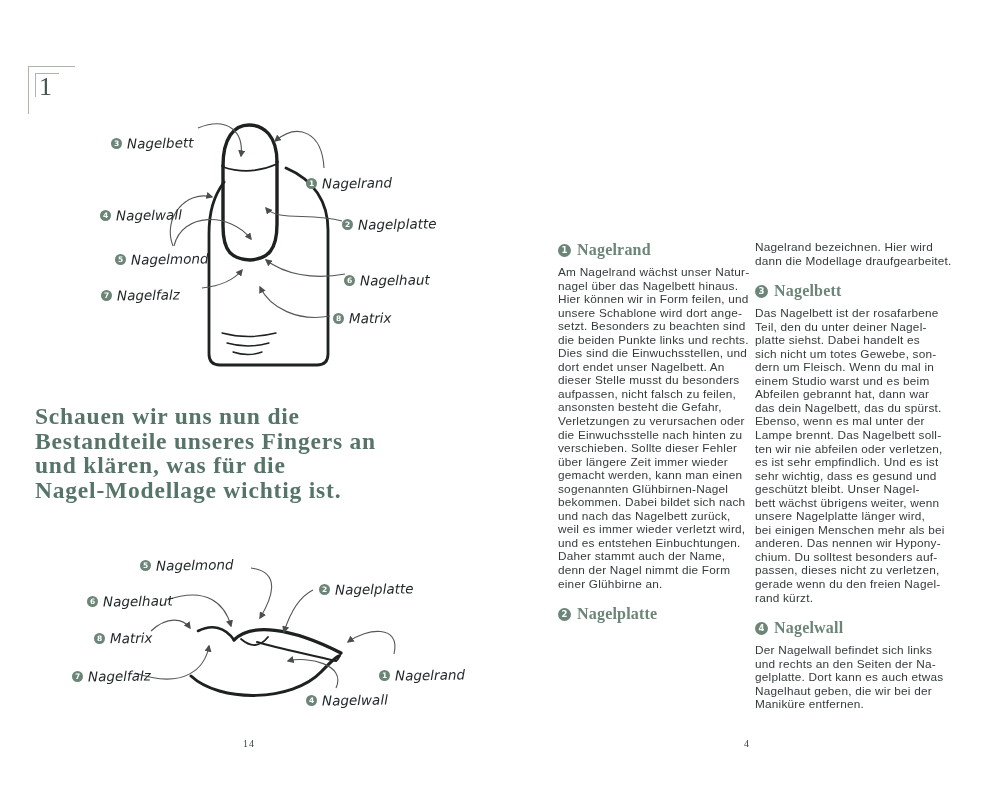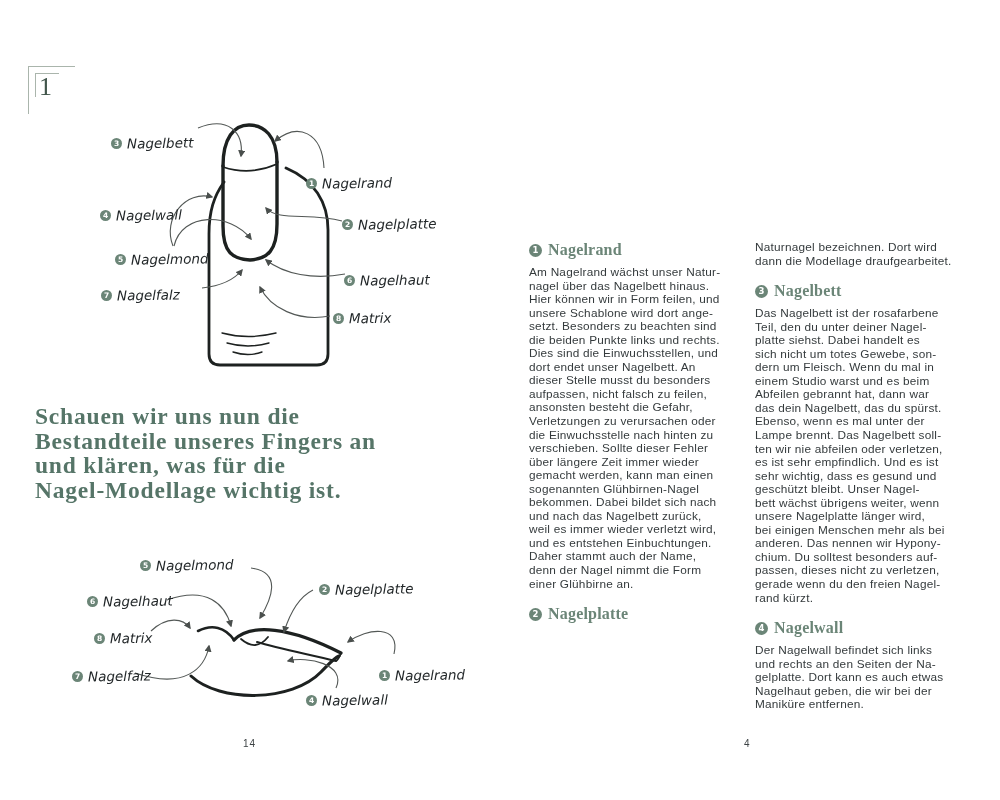--- a/index.html
+++ b/index.html
@@ -27,31 +27,31 @@
     flex:0 0 11px;font-family:"DejaVu Sans",sans-serif;}
   .dlabel-text{font-family:"DejaVu Sans",sans-serif;font-style:italic;
     font-size:13.5px;color:#23282a;transform:rotate(-1deg);}
   
   .headline{position:absolute;left:35px;top:404px;width:440px;text-align:left;
     font-family:"Liberation Serif",serif;font-weight:700;
     font-size:23.5px;line-height:24.5px;letter-spacing:0.8px;
     color:#567568;white-space:pre-line;}
   
   .col{position:absolute;top:241px;width:216px;}
-  #col-1{left:529px;} #col-2{left:755px;}
+  #col-1{left:558px;} #col-2{left:755px;}
   .sec-heading{font-family:"Liberation Serif",serif;font-size:16px;font-weight:700;
     color:#6b8577;margin:0 0 7px;letter-spacing:0.2px;}
   .sec-num{display:inline-block;width:13px;height:13px;border-radius:50%;
     background:#6b8577;color:#fff;font-size:8.5px;line-height:13px;text-align:center;
     font-weight:bold;margin-right:6px;vertical-align:2px;
     font-family:"DejaVu Sans",sans-serif;}
   .para{font-size:11.8px;line-height:13.55px;letter-spacing:0.22px;
     white-space:pre-line;margin:0 0 14px;color:#343a3c;}
   
-  .pagenum{position:absolute;top:738px;font-family:Liberation Sans, sans-serif;
+  .pagenum{position:absolute;top:738px;font-family:Liberation Serif, serif;
     font-size:10px;letter-spacing:1px;color:#3c4244;}
   #pagenum-left{left:243px;} #pagenum-right{left:744px;}
 </style>
 </head>
 <body>
 
 <div>
 
   <div class="chapter-mark">
     <div class="bracket-outer"></div>
@@ -216,21 +216,21 @@
 und es entstehen Einbuchtungen.
 Daher stammt auch der Name,
 denn der Nagel nimmt die Form
 einer Glühbirne an.</p>
     <h3 class="sec-heading">
       <span class="sec-num">2</span><span>Nagelplatte</span>
     </h3>
   </div>
 
   <div class="col" id="col-2">
-    <p class="para">Naturnagel bezeichnen. Dort wird
+    <p class="para">Nagelrand bezeichnen. Hier wird
 dann die Modellage draufgearbeitet.</p>
     <h3 class="sec-heading">
       <span class="sec-num">3</span><span>Nagelbett</span>
     </h3>
     <p class="para">Das Nagelbett ist der rosafarbene
 Teil, den du unter deiner Nagel-
 platte siehst. Dabei handelt es
 sich nicht um totes Gewebe, son-
 dern um Fleisch. Wenn du mal in
 einem Studio warst und es beim

